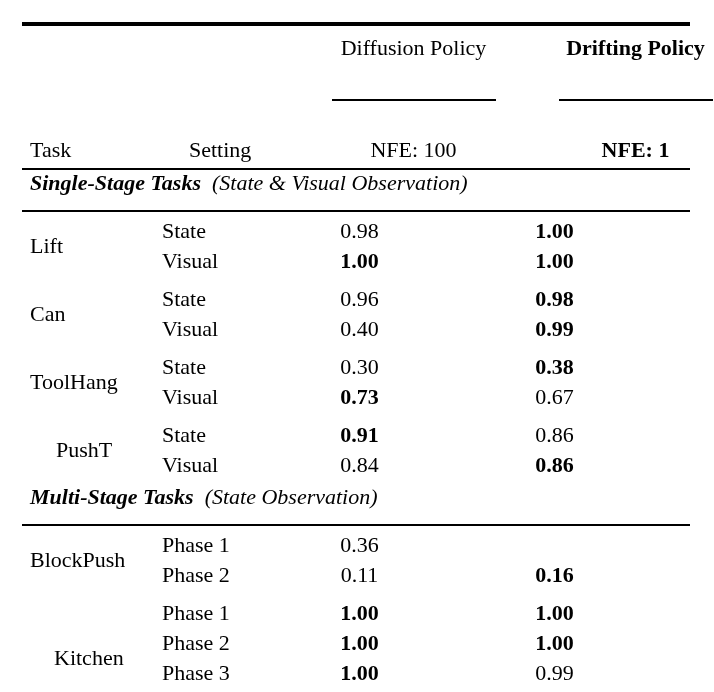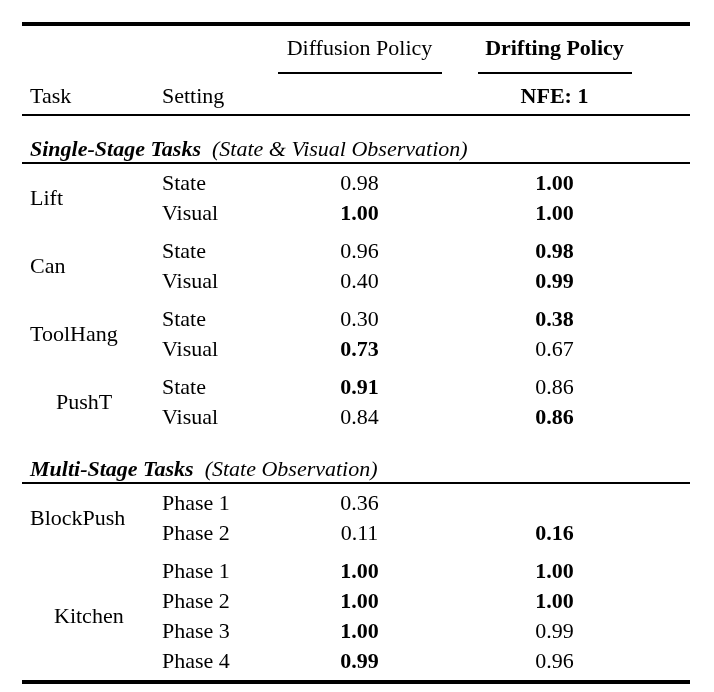--- a/index.html
+++ b/index.html
@@ -18,37 +18,38 @@
   }
   .rule { width: 100%; background: #000; }
   .rule.thick { height: 4px; }
   .rule.thin  { height: 2px; }
 
   
   .header-grid {
     display: grid;
     grid-template-columns: 140px 110px 175px 243px;
     grid-template-rows: 44px 8px 36px;
+    gap: 27px;
   }
   .hcell { align-self: center; }
   .hcell.c1 { grid-column: 1; padding-left: 8px; }
   .hcell.c2 { grid-column: 2; }
   .hcell.c3 { grid-column: 3; text-align: center; }
   .hcell.c4 { grid-column: 4; text-align: center; padding-right: 28px; }
   .hcell.bold { font-weight: bold; }
   .cmid-wrap { align-self: start; }
   .cmid { height: 2px; background: #000; margin: 2px auto 0; }
   .cmid.w1 { width: 164px; }
   .cmid.w2 { width: 154px; }
 
   
   .section-title {
-    height: 46px;
+    height: 40px;
     display: flex;
-    align-items: flex-end;
+    align-items: flex-start;
     padding-left: 8px;
   }
   .st-b { font-weight: bold; font-style: italic; }
   .st-i { font-style: italic; margin-left: 11px; }
 
   
   .group {
     display: grid;
     grid-template-columns: 140px 110px 175px 243px;
     grid-auto-rows: 30px;
@@ -79,20 +80,21 @@
 
     <div class="hcell c3 cmid-wrap">
       <div class="cmid w1"></div>
     </div>
     <div class="hcell c4 cmid-wrap">
       <div class="cmid w2"></div>
     </div>
 
     <div class="hcell c1">Task</div>
     <div class="hcell c2">Setting</div>
+    <div class="hcell c3">NFE: 100</div>
     <div class="hcell c4 bold">NFE: 1</div>
   </div>
 
   <div class="rule thin"></div>
 
   <div id="table-sections">
       <div class="section-title">
         <span class="st-b">Single-Stage Tasks</span>
         <span class="st-i">(State &amp; Visual Observation)</span>
       </div>

